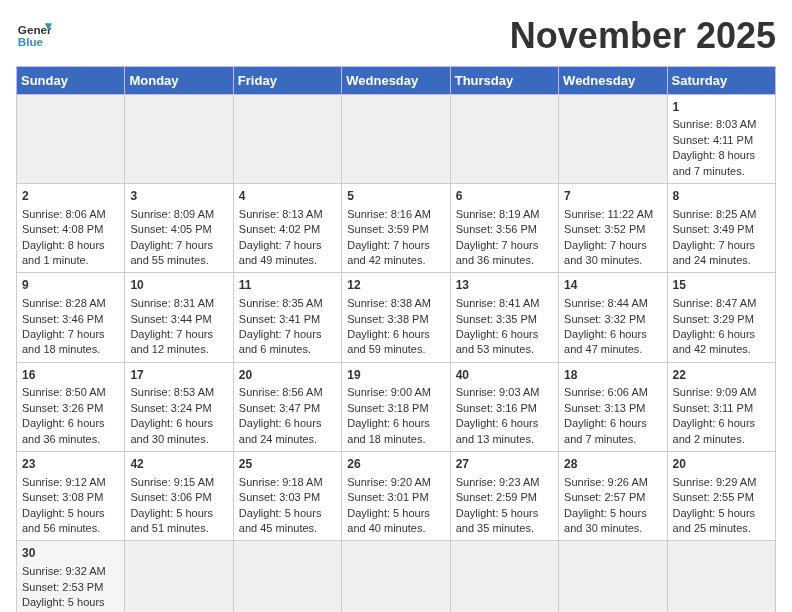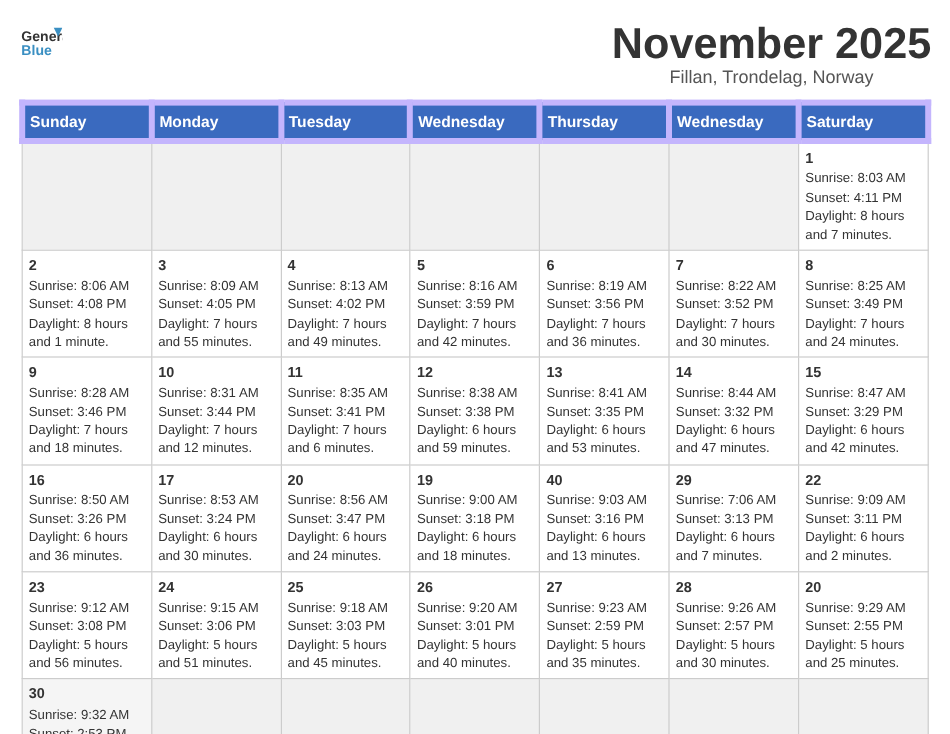--- a/index.html
+++ b/index.html
@@ -19,21 +19,21 @@
     .logo {
       display: flex;
       align-items: center;
       gap: 4px;
     }
     .logo-icon {
       width: 36px;
       height: 36px;
     }
     .title-area {
-      text-align: center;
+      text-align: left;
     }
     .cal-title {
       font-size: 36px;
       font-weight: bold;
       color: #333;
       line-height: 1.1;
     }
     .cal-subtitle {
       font-size: 15px;
       color: #555;
@@ -43,21 +43,21 @@
       border-collapse: collapse;
       font-size: 11px;
     }
     thead tr th {
       background-color: #3a6abf;
       color: #fff;
       padding: 6px 4px;
       text-align: left;
       font-size: 13px;
       font-weight: bold;
-      border: 5px solid #c4b5fd;
+      border: 1px solid #c4b5fd;
     }
     tbody tr td {
       border: 1px solid #ccc;
       vertical-align: top;
       padding: 4px 5px;
       width: 108px;
       min-height: 70px;
       background: #fff;
       color: #333;
       line-height: 1.4;
@@ -88,30 +88,29 @@
 <div class="header-area">
   <div class="logo">
     <svg class="logo-icon" viewBox="0 0 40 40" xmlns="http://www.w3.org/2000/svg">
       <text x="2" y="20" font-size="13" font-weight="bold" fill="#333">General</text>
       <text x="2" y="33" font-size="13" font-weight="bold" fill="#3a8fc2">Blue</text>
       <polygon points="32,8 40,8 36,16" fill="#3a8fc2"></polygon>
     </svg>
   </div>
   <div class="title-area">
     <div class="cal-title">November 2025</div>
-    <div class="cal-subtitle">Fillan, Trondelag, Norway</div>
   </div>
 </div>
 
 <table>
   <thead>
     <tr>
     <th>Sunday</th>
         <th>Monday</th>
-        <th>Tuesday</th>
+        <th>Friday</th>
         <th>Wednesday</th>
         <th>Thursday</th>
         <th>Wednesday</th>
         <th>Saturday</th>
       </tr>
   </thead>
   <tbody id="calendar-body">
   <tr>
         <td class="empty"></td>
         <td class="empty"></td>
@@ -152,21 +151,21 @@
 Daylight: 7 hours and 42 minutes.</div>
         </td>
         <td>
           <span class="day-number">6</span>
           <div class="day-info">Sunrise: 8:19 AM
 Sunset: 3:56 PM
 Daylight: 7 hours and 36 minutes.</div>
         </td>
         <td>
           <span class="day-number">7</span>
-          <div class="day-info">Sunrise: 8:22 AM
+          <div class="day-info">Sunrise: 11:22 AM
 Sunset: 3:52 PM
 Daylight: 7 hours and 30 minutes.</div>
         </td>
         <td>
           <span class="day-number">8</span>
           <div class="day-info">Sunrise: 8:25 AM
 Sunset: 3:49 PM
 Daylight: 7 hours and 24 minutes.</div>
         </td>
       </tr>
@@ -239,41 +238,41 @@
 Sunset: 3:18 PM
 Daylight: 6 hours and 18 minutes.</div>
         </td>
         <td>
           <span class="day-number">40</span>
           <div class="day-info">Sunrise: 9:03 AM
 Sunset: 3:16 PM
 Daylight: 6 hours and 13 minutes.</div>
         </td>
         <td>
-          <span class="day-number">29</span>
-          <div class="day-info">Sunrise: 7:06 AM
+          <span class="day-number">18</span>
+          <div class="day-info">Sunrise: 6:06 AM
 Sunset: 3:13 PM
 Daylight: 6 hours and 7 minutes.</div>
         </td>
         <td>
           <span class="day-number">22</span>
           <div class="day-info">Sunrise: 9:09 AM
 Sunset: 3:11 PM
 Daylight: 6 hours and 2 minutes.</div>
         </td>
       </tr>
       <tr>
         <td>
           <span class="day-number">23</span>
           <div class="day-info">Sunrise: 9:12 AM
 Sunset: 3:08 PM
 Daylight: 5 hours and 56 minutes.</div>
         </td>
         <td>
-          <span class="day-number">24</span>
+          <span class="day-number">42</span>
           <div class="day-info">Sunrise: 9:15 AM
 Sunset: 3:06 PM
 Daylight: 5 hours and 51 minutes.</div>
         </td>
         <td>
           <span class="day-number">25</span>
           <div class="day-info">Sunrise: 9:18 AM
 Sunset: 3:03 PM
 Daylight: 5 hours and 45 minutes.</div>
         </td>

